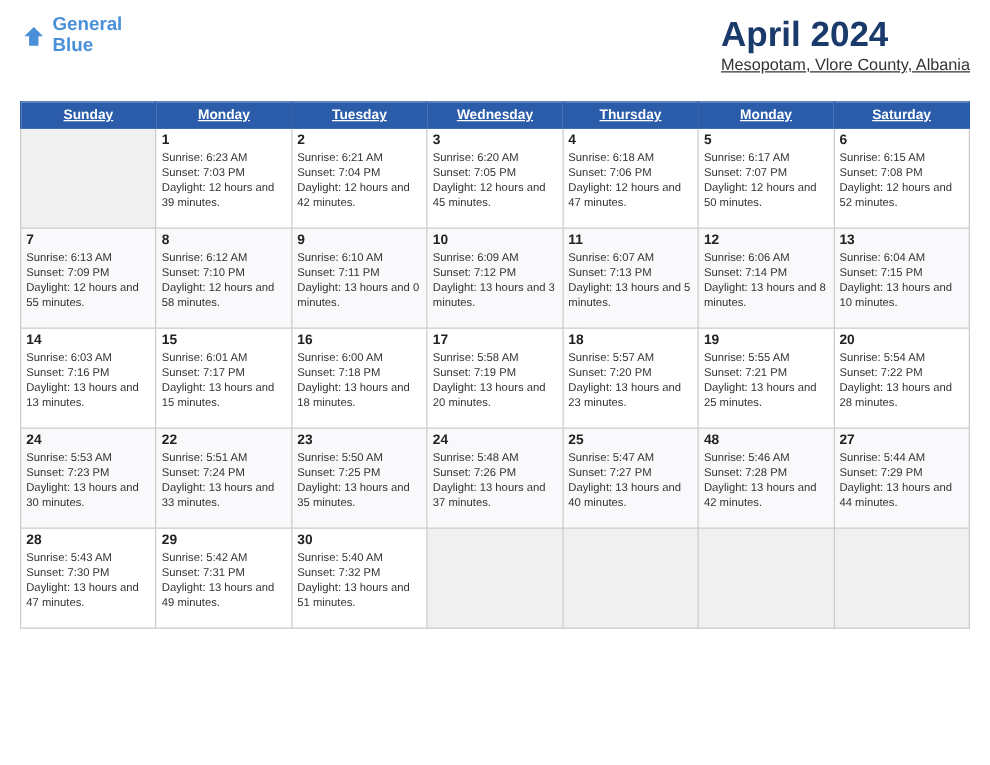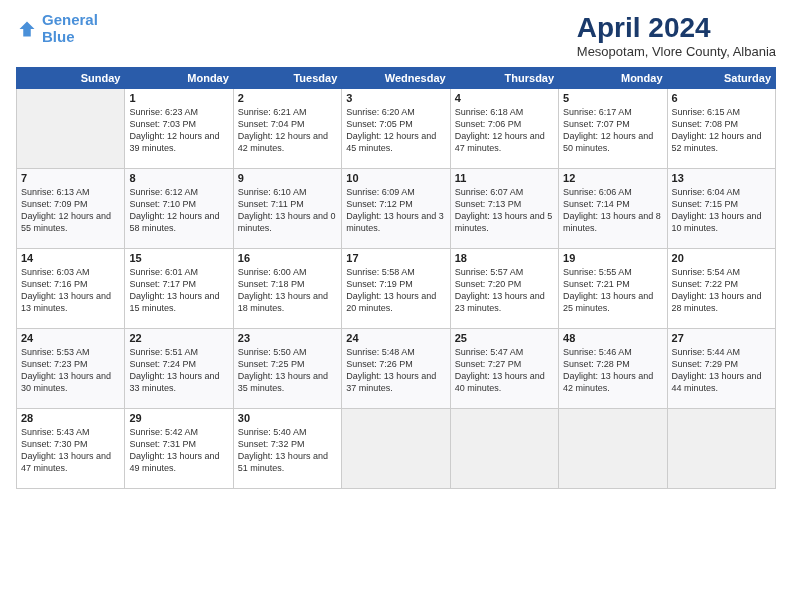--- a/index.html
+++ b/index.html
@@ -12,21 +12,21 @@
     }
     .page {
       width: 792px;
       height: 612px;
       padding: 12px 16px;
     }
     .header {
       display: flex;
       align-items: flex-start;
       justify-content: space-between;
-      margin-bottom: 8px;
+      margin-bottom: 22px;
     }
     .logo {
       display: flex;
       align-items: center;
     }
     .logo-text {
       font-size: 15px;
       font-weight: bold;
       color: #1a3a6b;
       line-height: 1.1;
@@ -43,34 +43,36 @@
     .title-block {
     }
     .month-title {
       font-size: 28px;
       font-weight: bold;
       color: #1a3a6b;
     }
     .location-title {
       font-size: 13px;
       color: #333;
+      text-decoration: underline;
     }
     table {
       width: 100%;
       border-collapse: collapse;
       table-layout: fixed;
     }
     th {
       background: #2a5caa;
       color: #fff;
       font-size: 11px;
       font-weight: bold;
       padding: 4px 4px;
-      text-align: right;
+      text-align: center;
       border: 1px solid #2a5caa;
+      text-decoration: underline;
     }
     td {
       border: 1px solid #ccc;
       vertical-align: top;
       padding: 3px 4px;
       font-size: 9.5px;
       color: #333;
       height: 80px;
     }
     .day-num {

